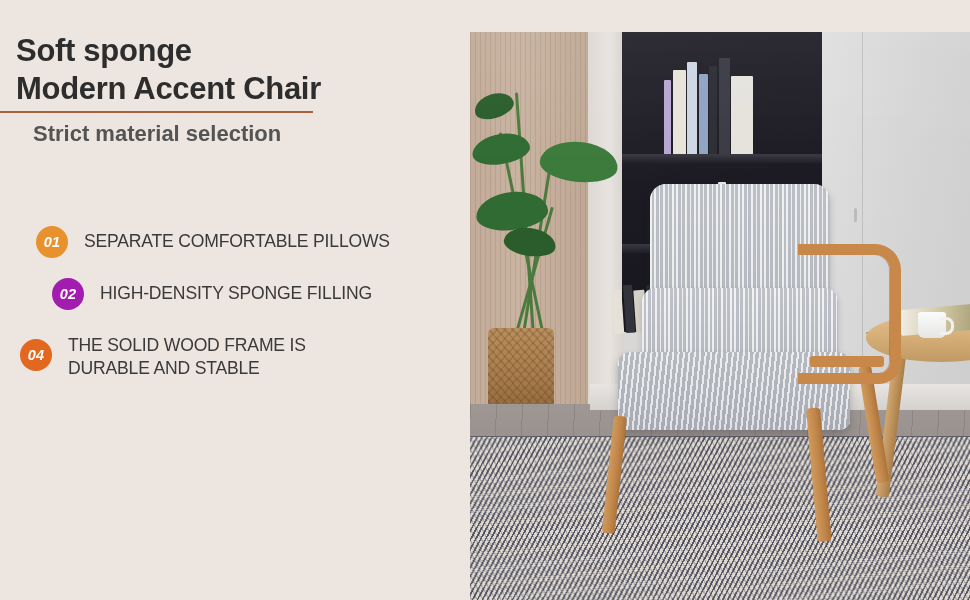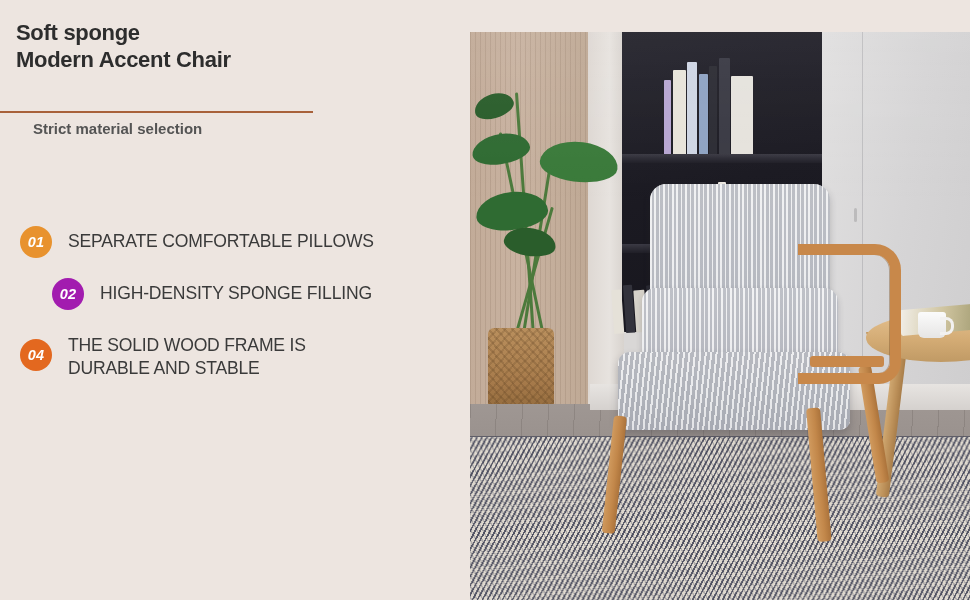--- a/index.html
+++ b/index.html
@@ -8,52 +8,52 @@
     width:970px;height:600px;overflow:hidden;
     font-family:"Liberation Sans", sans-serif;
     background:#ede5e0;
   }
   .banner{position:relative;width:970px;height:600px;background:#ede5e0;}
 
   
   .left-panel{position:absolute;left:0;top:0;width:470px;height:600px;}
 
   .headline{
-    position:absolute;left:16px;top:20px;width:430px;
-    font-size:22px;font-weight:bold;line-height:1.22;
+    position:absolute;left:16px;top:32px;width:430px;
+    font-size:31px;font-weight:bold;line-height:1.22;
     color:#2d2d2d;letter-spacing:-0.3px;
   }
   .headline .line2{display:block;}
 
   .divider{
     position:absolute;left:0;top:111px;width:313px;height:2px;
     background:#a8613a;
   }
 
   .subtitle{
     position:absolute;left:33px;top:118px;width:420px;
-    font-size:15px;font-weight:bold;line-height:1.42;
+    font-size:22px;font-weight:bold;line-height:1.42;
     color:#545454;
   }
   .subtitle .sline{display:block;}
 
   .features{position:absolute;left:20px;top:226px;width:440px;}
   .feature{position:relative;min-height:34px;display:flex;align-items:flex-start;}
   .f1{margin-bottom:18px;}
   .f2{margin-bottom:18px;}
   .f3{margin-bottom:20px;}
   .f4{margin-bottom:20px;}
 
   .badge{
     flex:0 0 auto;width:32px;height:32px;border-radius:50%;
     display:flex;align-items:center;justify-content:center;
     color:#ffffff;font-size:14.5px;font-weight:bold;font-style:italic;
     letter-spacing:0.2px;line-height:1;
   }
-  .b1{background:#e8922e;}
+  .b1{background:#e8922e;margin-left:16px;}
   .b2{background:#a21caf;margin-left:32px;}
   .b3{background:#e87c26;}
   .b4{background:#e3681f;}
   .b5{background:#e2531c;}
 
   .feat-text{
     margin-left:16px;padding-top:3px;
     font-size:18.5px;color:#3a3a3a;line-height:1.26;
     font-weight:normal;letter-spacing:-0.2px;
     font-family:"Liberation Sans", sans-serif;

